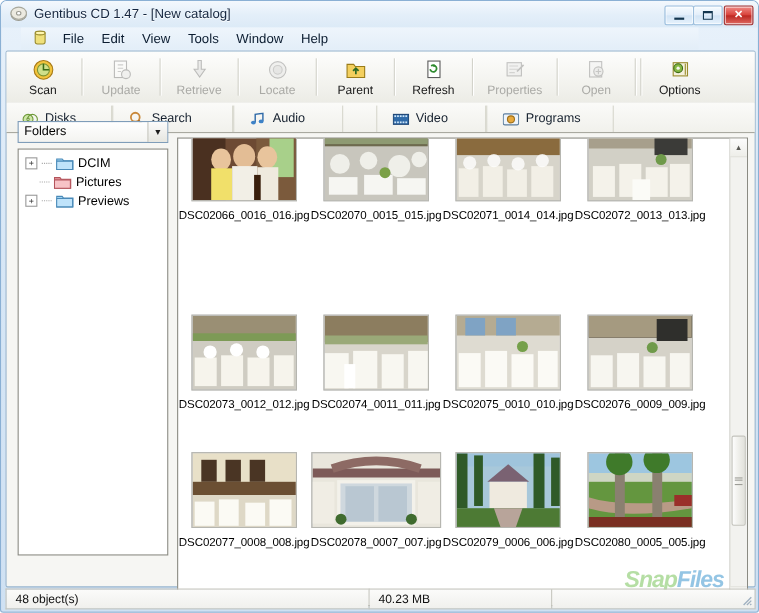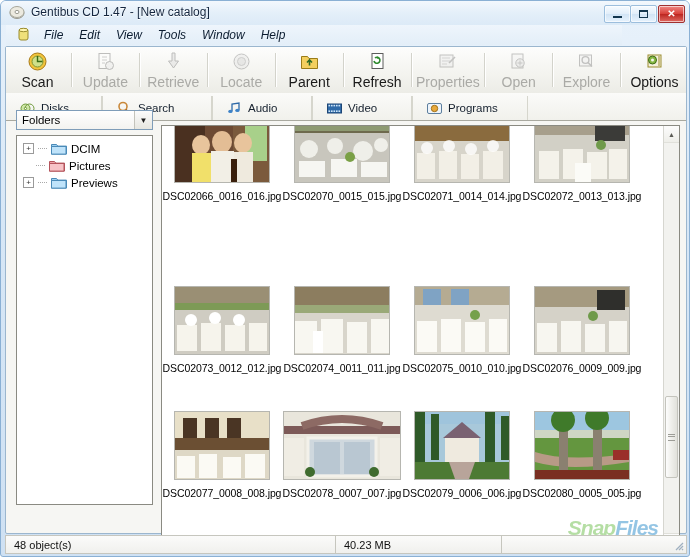--- a/index.html
+++ b/index.html
@@ -52,23 +52,22 @@
     border:1px solid #a03030;
     background:linear-gradient(180deg,#f08b86 0%,#d8413a 48%,#bc2721 52%,#e06a62 100%);
   }
   #btn-close i{color:#ffffff;font-size:10px;font-weight:bold;}
 
   .wbtn .glyph-min{display:block;width:9px;height:2px;background:#13364f;margin-top:5px;}
   .wbtn .glyph-max{display:block;width:9px;height:8px;border:1px solid #13364f;border-top-width:2px;box-sizing:border-box;}
 
   
   #menubar{
-    position:absolute;left:5px;top:24px;width:616px;height:20px;
+    position:absolute;left:18px;top:24px;width:616px;height:20px;
     background:linear-gradient(180deg,#eef5fc 0%,#e3eef8 100%);
-    font-style:italic;
   }
   #menu-doc-icon{position:absolute;left:10px;top:2px;width:15px;height:15px;}
   #menu-items{position:absolute;left:30px;top:0;height:20px;display:flex;align-items:center;gap:0px;}
   .menu-item{
     font-size:12px;color:#0b1c30;padding:2px 8px;cursor:default;white-space:nowrap;
   }
 
   
   .mdibtn{
     position:absolute;top:26px;width:19px;height:16px;
@@ -95,21 +94,21 @@
     position:absolute;left:0;top:0;width:680px;height:46px;
     background:linear-gradient(180deg,#fdfdfc 0%,#f4f4f0 55%,#ececE6 100%);
     border-bottom:1px solid #c8c8bf;
     display:flex;align-items:stretch;
   }
   .tb-btn{
     width:66px;display:flex;flex-direction:column;align-items:center;justify-content:center;
     cursor:default;gap:2px;
   }
   .tb-btn .tb-ico{height:22px;display:flex;align-items:flex-end;justify-content:center;}
-  .tb-btn .tb-lb{font-size:14px;color:#1a1a1a;white-space:nowrap;text-align:center;}
+  .tb-btn .tb-lb{font-size:11px;color:#1a1a1a;white-space:nowrap;text-align:center;}
   .tb-btn.disabled .tb-lb{color:#aaaaa6;}
   .tb-btn.disabled .tb-ico{opacity:.38;filter:grayscale(1);}
   .tb-sep{width:1px;margin:6px 2px;background:#d3d3cb;box-shadow:1px 0 0 #ffffff;}
   .tb-btn.wide{width:72px;}
 
   
   #tabstrip{
     position:absolute;left:0;top:46px;width:680px;height:27px;
     background:linear-gradient(180deg,#fbfbf9 0%,#f1f1ec 100%);
     border-bottom:1px solid #a9a9a0;
@@ -379,30 +378,20 @@
           <svg width="21" height="21" viewBox="0 0 21 21">
             <rect x="4" y="3" width="11" height="14" fill="#f0f0f0" stroke="#6b6b6b"></rect>
             <circle cx="12" cy="12" r="4.2" fill="#dcdcdc" stroke="#6b6b6b"></circle>
             <path d="M9.5 12h5M12 9.5v5" stroke="#7a7a7a"></path>
           </svg>
         </span>
         <span class="tb-lb">Open</span>
       </div>
       <div class="tb-sep"></div>
 
-      <div class="tb-btn disabled">
-        <span class="tb-ico">
-          <svg width="21" height="21" viewBox="0 0 21 21">
-            <rect x="3.5" y="4" width="12" height="11" fill="#ededed" stroke="#6b6b6b"></rect>
-            <circle cx="9.5" cy="9" r="3.4" fill="none" stroke="#6b6b6b" stroke-width="1.4"></circle>
-            <path d="M12 11.5 l4 4" stroke="#6b6b6b" stroke-width="1.6"></path>
-          </svg>
-        </span>
-        <span class="tb-lb">Explore</span>
-      </div>
       <div class="tb-sep"></div>
 
       <div class="tb-btn">
         <span class="tb-ico">
           <svg width="21" height="21" viewBox="0 0 21 21">
             <rect x="4" y="4" width="13" height="12" fill="#f5f0dc" stroke="#9a8c2e"></rect>
             <circle cx="8.5" cy="9" r="4" fill="#86b843" stroke="#3e6b16"></circle>
             <circle cx="8.5" cy="9" r="1.5" fill="#f5f5ee"></circle>
             <path d="M15 5v10" stroke="#9a8c2e"></path>
           </svg>
@@ -439,21 +428,21 @@
         <span class="tico">
           <svg width="15" height="13" viewBox="0 0 15 13">
             <path d="M5 9V2l7-1v7" stroke="#2f6aa8" fill="none" stroke-width="1.3"></path>
             <ellipse cx="3.4" cy="9.4" rx="2.2" ry="1.7" fill="#3d82c7"></ellipse>
             <ellipse cx="10.4" cy="8.4" rx="2.2" ry="1.7" fill="#3d82c7"></ellipse>
           </svg>
         </span>
         <span>Audio</span>
       </div>
 
-      <div class="tab" style="width:100px;">
+      <div class="tab" style="width:100px;margin-left:30px;">
         <span class="tico">
           <svg width="15" height="13" viewBox="0 0 15 13">
             <rect x="0.5" y="2" width="14" height="9" fill="#2f6aa8" stroke="#1d4574"></rect>
             <g fill="#cfe6f8">
               <rect x="1.5" y="2.8" width="1.6" height="1.6"></rect>
                 <rect x="4" y="2.8" width="1.6" height="1.6"></rect>
               <rect x="6.5" y="2.8" width="1.6" height="1.6"></rect>
                 <rect x="9" y="2.8" width="1.6" height="1.6"></rect>
               <rect x="11.5" y="2.8" width="1.6" height="1.6"></rect>
               <rect x="1.5" y="8.4" width="1.6" height="1.6"></rect>

